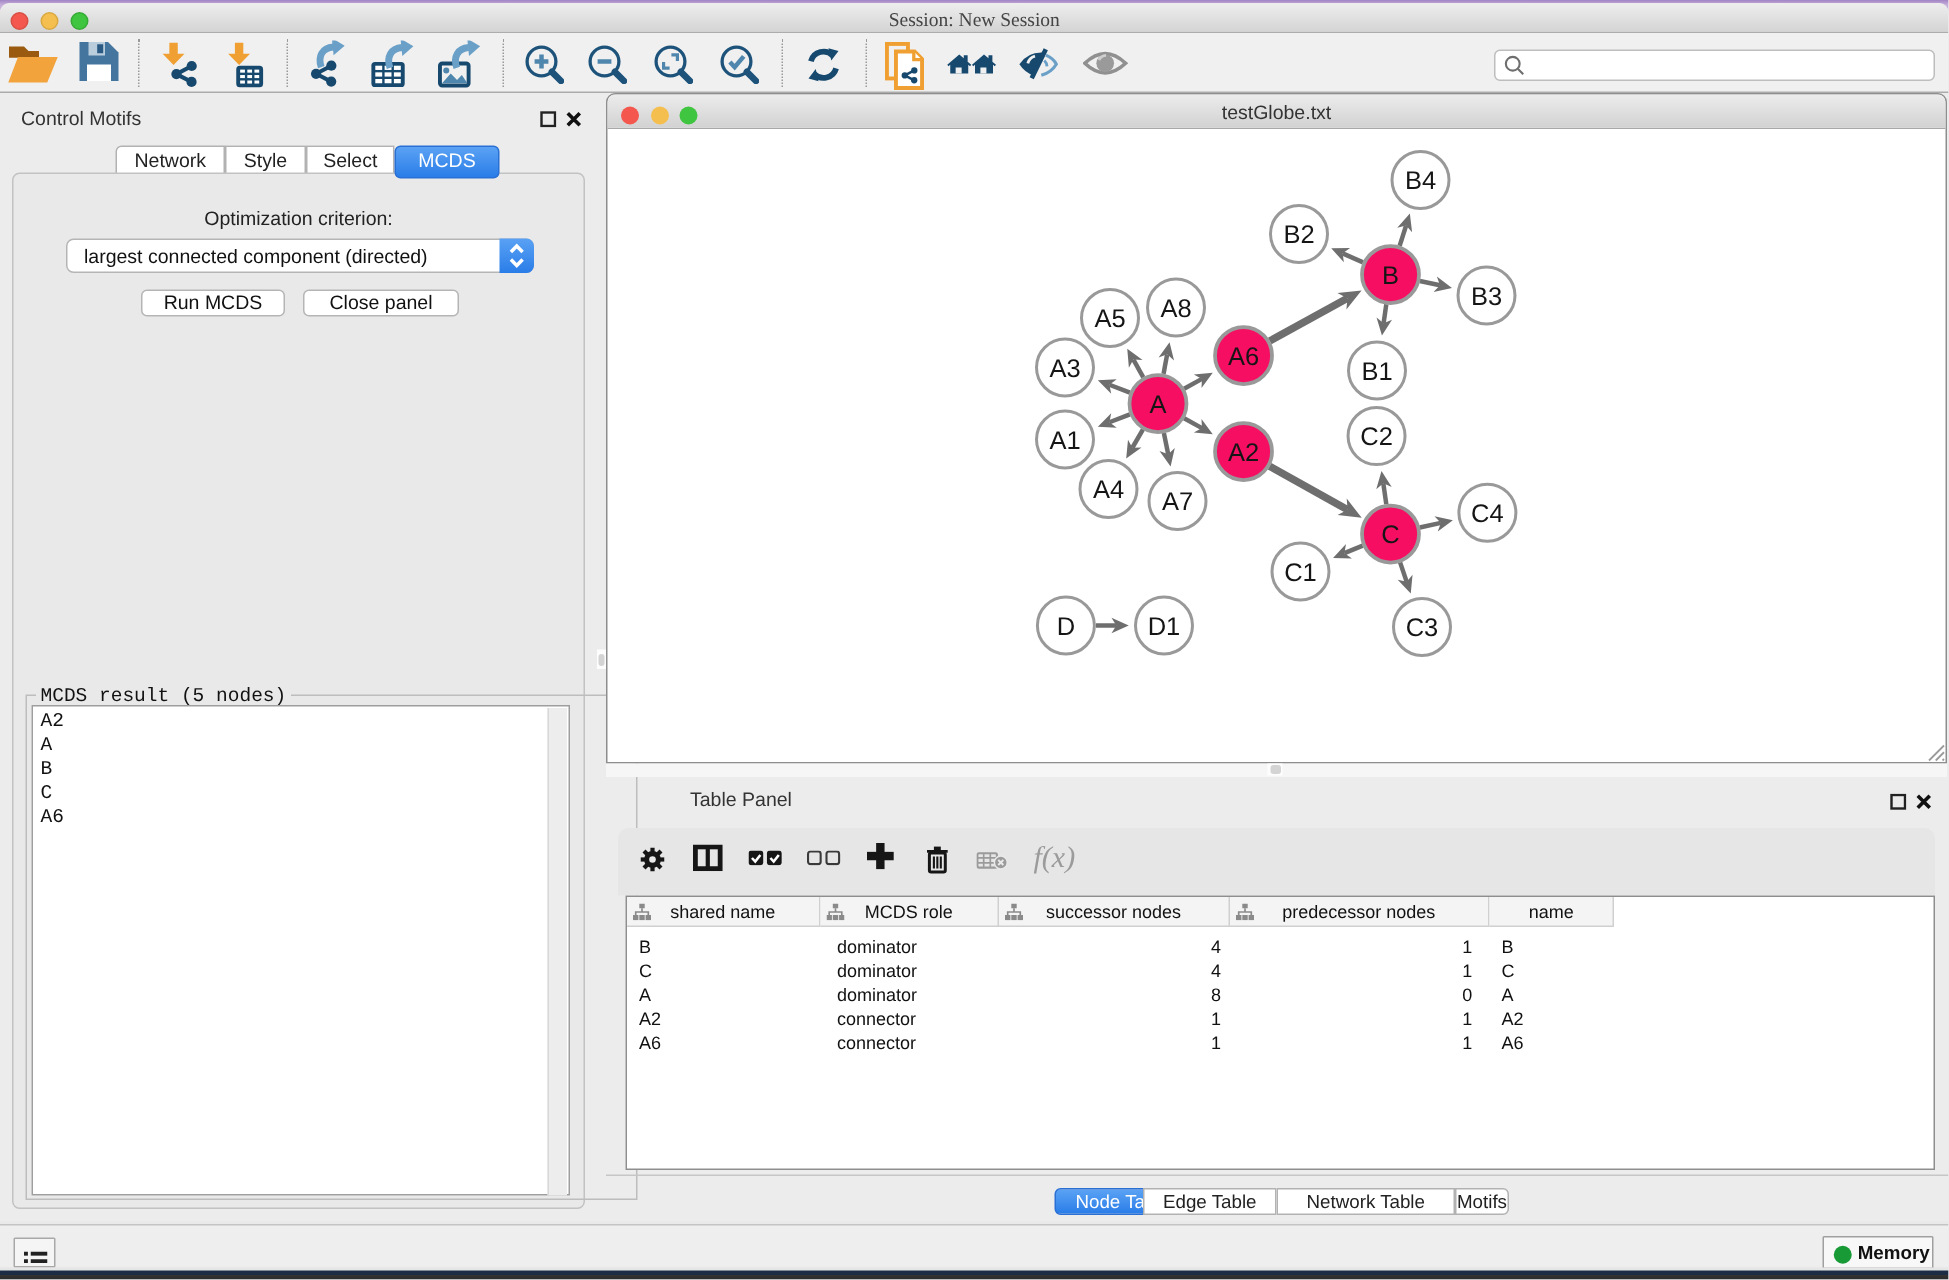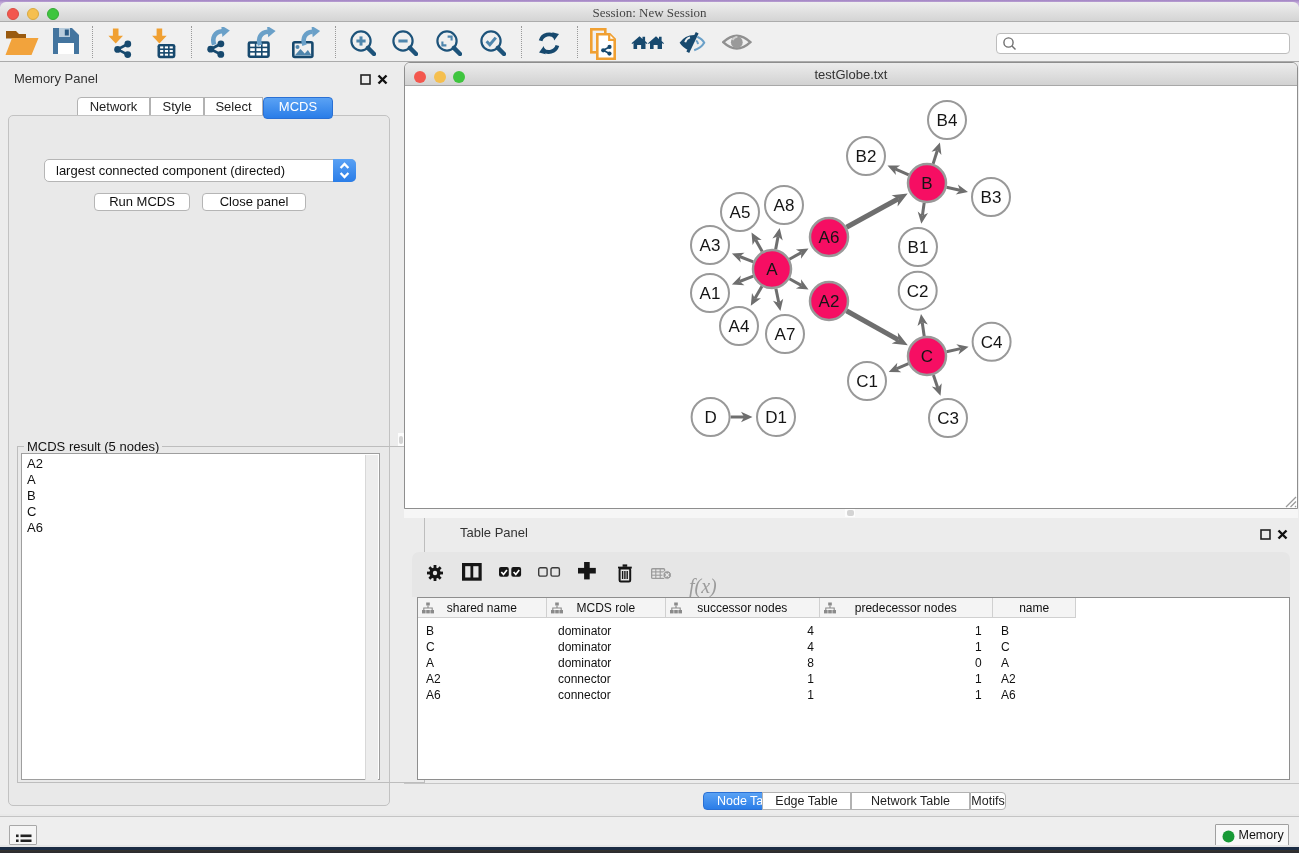--- a/index.html
+++ b/index.html
@@ -21,21 +21,21 @@
 #cp-title { position:absolute; left:14px; top:71px; font-size:13px; color:#333; }
 .winbtn { position:absolute; font-size:12px; color:#111; }
 #cp-tabs { position:absolute; left:77px; top:97px; height:19px; }
 .tab { position:absolute; top:0; height:22px; background:#ffffff; border:1px solid #b2b2b2; font-size:13px; color:#222; text-align:center; line-height:18px; }
 .tab.sel { background:linear-gradient(#5aa2f4,#2a7de8); color:#fff; border:1px solid #2a70d4; border-radius:4px; z-index:3; }
 #cp-box { position:absolute; left:8px; top:115px; width:382px; height:691px; background:#e9e9e9; border:1px solid #c2c2c2; border-radius:5px; }
 #opt-label { position:absolute; left:0; top:22px; width:100%; text-align:center; font-size:13px; color:#222; }
 #dropdown { position:absolute; left:35px; top:43px; width:312px; height:23px; background:#fff; border:1px solid #b5b5b5; border-radius:5px; font-size:13px; color:#111; line-height:21px; padding-left:11px; }
 #dd-btn { position:absolute; right:-1px; top:-1px; width:23px; height:23px; background:linear-gradient(#59a1f4,#2a7de8); border-radius:0 5px 5px 0; }
 .btn { position:absolute; top:77px; height:18px; background:#ffffff; border:1px solid #b5b5b5; border-radius:4px; font-size:13px; color:#111; text-align:center; line-height:16px; }
-#groupbox { position:absolute; left:8px; top:330px; width:408px; height:337px; border:1px solid #bdbdbd; }
+#groupbox { position:absolute; left:8px; top:347px; width:408px; height:337px; border:1px solid #bdbdbd;font-family:Liberation Mono, monospace; }
 #gb-legend { position:absolute; left:6px; top:-8px; background:#e9e9e9; font-size:13px; color:#111; padding:0 3px; }
 #gb-list { position:absolute; left:3px; top:6px; width:359px; height:327px; background:#ffffff; border:1px solid #9e9e9e; font-size:13px; color:#111; }
 #gb-scroll { position:absolute; right:1px; top:1px; width:13px; height:325px; background:#ededed; border-left:1px solid #d8d8d8; }
 
 #netwin { position:absolute; left:404px; top:62px; width:894px; height:447px; background:#ffffff; border:1px solid #8e8e8e; border-radius:6px 6px 0 0; }
 #nw-title { position:absolute; left:0; top:0; width:100%; height:23px; background:linear-gradient(#ececec,#d2d2d2); border-bottom:1px solid #a8a8a8; border-radius:5px 5px 0 0; }
 #nw-title .t1 { left:9px; background:#f3574e; }
 #nw-title .t2 { left:28.5px; background:#f5bf4f; }
 #nw-title .t3 { left:48px; background:#3fc53f; }
 #nw-title .txt { position:absolute; width:100%; text-align:center; top:4px; font-size:13px; color:#333; }
@@ -44,21 +44,21 @@
 #tp-title { position:absolute; left:420px; top:525px; font-size:13px; color:#333;margin-left:40px; }
 #tp-toolbar { position:absolute; left:417px; top:548px; width:873px; height:49px; }
 #tbl { position:absolute; left:417px; top:597px; width:873px; height:183px; background:#ffffff; border:1px solid #8e8e8e; font-size:12px; color:#111; }
 .th { position:absolute; top:0; height:20px; background:#f4f4f4; border-right:1px solid #d0d0d0; border-bottom:1px solid #d0d0d0; text-align:center; line-height:20px; }
 .td { position:absolute; height:16px; line-height:16px; }
 #bottom-tabs { position:absolute; left:404px; top:783px; width:895px; height:31px; border-top:1px solid #c6c6c6; }
 .btab { position:absolute; top:8px; height:18px; background:#fff; border:1px solid #b2b2b2; font-size:12.5px; color:#222; text-align:center; line-height:17px; }
 .btab.sel { background:linear-gradient(#5aa2f4,#2a7de8); color:#fff; border-radius:4px 0 0 4px; border:1px solid #2a70d4;margin-left:32px; }
 #statusbar { position:absolute; left:0; top:815.5px; width:1299px; height:29.5px; background:#eeeeee; border-top:1px solid #c4c4c4; }
 #listbtn { position:absolute; left:9px; top:8px; width:28px; height:20px; background:#f5f5f5; border:1px solid #a8a8a8; border-radius:1px; }
-#membtn { position:absolute; right:10.5px; top:7px; width:74px; height:22.5px; background:#f8f8f8; border:1px solid #a0a0a0; border-radius:1px; font-size:12.5px; color:#111; }
+#membtn { position:absolute; right:10.5px; top:7px; width:74px; height:22.5px; background:#f8f8f8; border:1px solid #a0a0a0; border-radius:1px; font-size:12.5px; color:#111;font-weight:bold; }
 #desk-bottom { position:absolute; left:0; top:845px; width:1299px; height:2px; background:#e6e6e6; }
 #desk-dark { position:absolute; left:0; top:846.5px; width:1299px; height:6.5px; background:linear-gradient(180deg,#1b2c44 0%,#1b2c44 45%,#37342e 45%,#2a2a30 100%); }
 </style>
 </head>
 <body>
 <div id="purple-top"></div>
 <div id="titlebar">
   <div class="tl t1"></div>
     <div class="tl t2"></div>
     <div class="tl t3"></div>
@@ -204,34 +204,35 @@
       <path d="M10.6,6 Q12.2,3 15.4,2.9" stroke="#cfcfcf" stroke-width="1.8" fill="none"></path>
     </svg>
   <div id="searchbox">
       <svg width="16" height="16" viewBox="0 0 16 16" style="position:absolute;left:5px;top:2px;">
         <circle cx="6.5" cy="6.5" r="4.6" fill="none" stroke="#6e6e6e" stroke-width="1.4"></circle>
         <line x1="10" y1="10" x2="13.5" y2="13.5" stroke="#6e6e6e" stroke-width="1.4"></line>
       </svg>
     </div>
 </div>
 <div id="main"></div>
-<div id="cp-title">Memory Panel</div>
+<div id="cp-title">Control Motifs</div>
 <svg class="winbtn" style="left:360px;top:74px;" width="11" height="11" viewBox="0 0 11 11">
     <rect x="1" y="1" width="9" height="9" fill="none" stroke="#222" stroke-width="1.6"></rect>
   </svg>
 <svg class="winbtn" style="left:377px;top:74px;" width="11" height="11" viewBox="0 0 11 11">
     <path d="M1.5,1.5 L9.5,9.5 M9.5,1.5 L1.5,9.5" stroke="#111" stroke-width="2.4"></path>
   </svg>
 <div id="cp-tabs">
   <div class="tab" style="left:0;width:73px;border-radius:4px 0 0 4px;">Network</div>
   <div class="tab" style="left:73px;width:54px;">Style</div>
   <div class="tab" style="left:127px;width:59px;">Select</div>
   <div class="tab sel" style="left:186px;width:70px;">MCDS</div>
 </div>
 <div id="cp-box">
+  <div id="opt-label">Optimization criterion:</div>
   <div id="dropdown">largest connected component (directed)<div id="dd-btn">
         <svg width="23" height="23" viewBox="0 0 23 23" style="position:absolute;left:0;top:0;">
           <path d="M7.6,9 l3.9,-4 3.9,4" stroke="#fff" stroke-width="2.3" fill="none"></path>
           <path d="M7.6,14 l3.9,4 3.9,-4" stroke="#fff" stroke-width="2.3" fill="none"></path>
         </svg>
       </div></div>
   <div class="btn" style="left:85px;width:96px;">Run MCDS</div>
   <div class="btn" style="left:193px;width:104px;">Close panel</div>
   <div id="groupbox">
     <div id="gb-legend">MCDS result (5 nodes)</div>
@@ -396,21 +397,21 @@
       <rect x="0.6" y="0.8" width="13" height="9.6" rx="1" fill="none" stroke="#9b9b9b" stroke-width="1.4"></rect>
       <g stroke="#9b9b9b" stroke-width="1.1">
         <line x1="0.6" y1="3.9" x2="13.6" y2="3.9"></line>
         <line x1="0.6" y1="7.2" x2="13.6" y2="7.2"></line>
         <line x1="4.8" y1="0.8" x2="4.8" y2="10.4"></line>
         <line x1="9.2" y1="0.8" x2="9.2" y2="10.4"></line>
       </g>
       <circle cx="16.2" cy="7" r="4.3" fill="#9b9b9b" stroke="#e9e9e9" stroke-width="1"></circle>
       <path d="M14.5,5.3 l3.4,3.4 m0,-3.4 l-3.4,3.4" stroke="#e9e9e9" stroke-width="1.3"></path>
     </svg>
-    <div style="position:absolute;left:272px;top:13px;font-family:'Liberation Serif',serif;font-style:italic;font-size:20px;color:#9b9b9b;margin-top:14px;">f(x)</div>
+    <div style="position:absolute;left:272px;top:13px;font-family:'Liberation Serif',serif;font-style:italic;font-size:20px;color:#9b9b9b;">f(x)</div>
   </div>
 <div id="tbl">
     <div class="th" style="left:0.0px;width:128.7px;"><svg width="12" height="12" viewBox="0 0 12 12" style="position:absolute;left:4px;top:4px;">
         <rect x="4.2" y="0.5" width="3.6" height="3" fill="#8a8a8a"></rect>
         <path d="M6,3.5 v2.5 M1.8,8 v-2 h8.4 v2" stroke="#8a8a8a" stroke-width="1.1" fill="none"></path>
         <rect x="0" y="8" width="3.6" height="3.4" fill="#8a8a8a"></rect>
         <rect x="4.2" y="8" width="3.6" height="3.4" fill="#8a8a8a"></rect>
         <rect x="8.4" y="8" width="3.6" height="3.4" fill="#8a8a8a"></rect>
       </svg>shared name</div>
     <div class="th" style="left:128.7px;width:119.3px;"><svg width="12" height="12" viewBox="0 0 12 12" style="position:absolute;left:4px;top:4px;">

